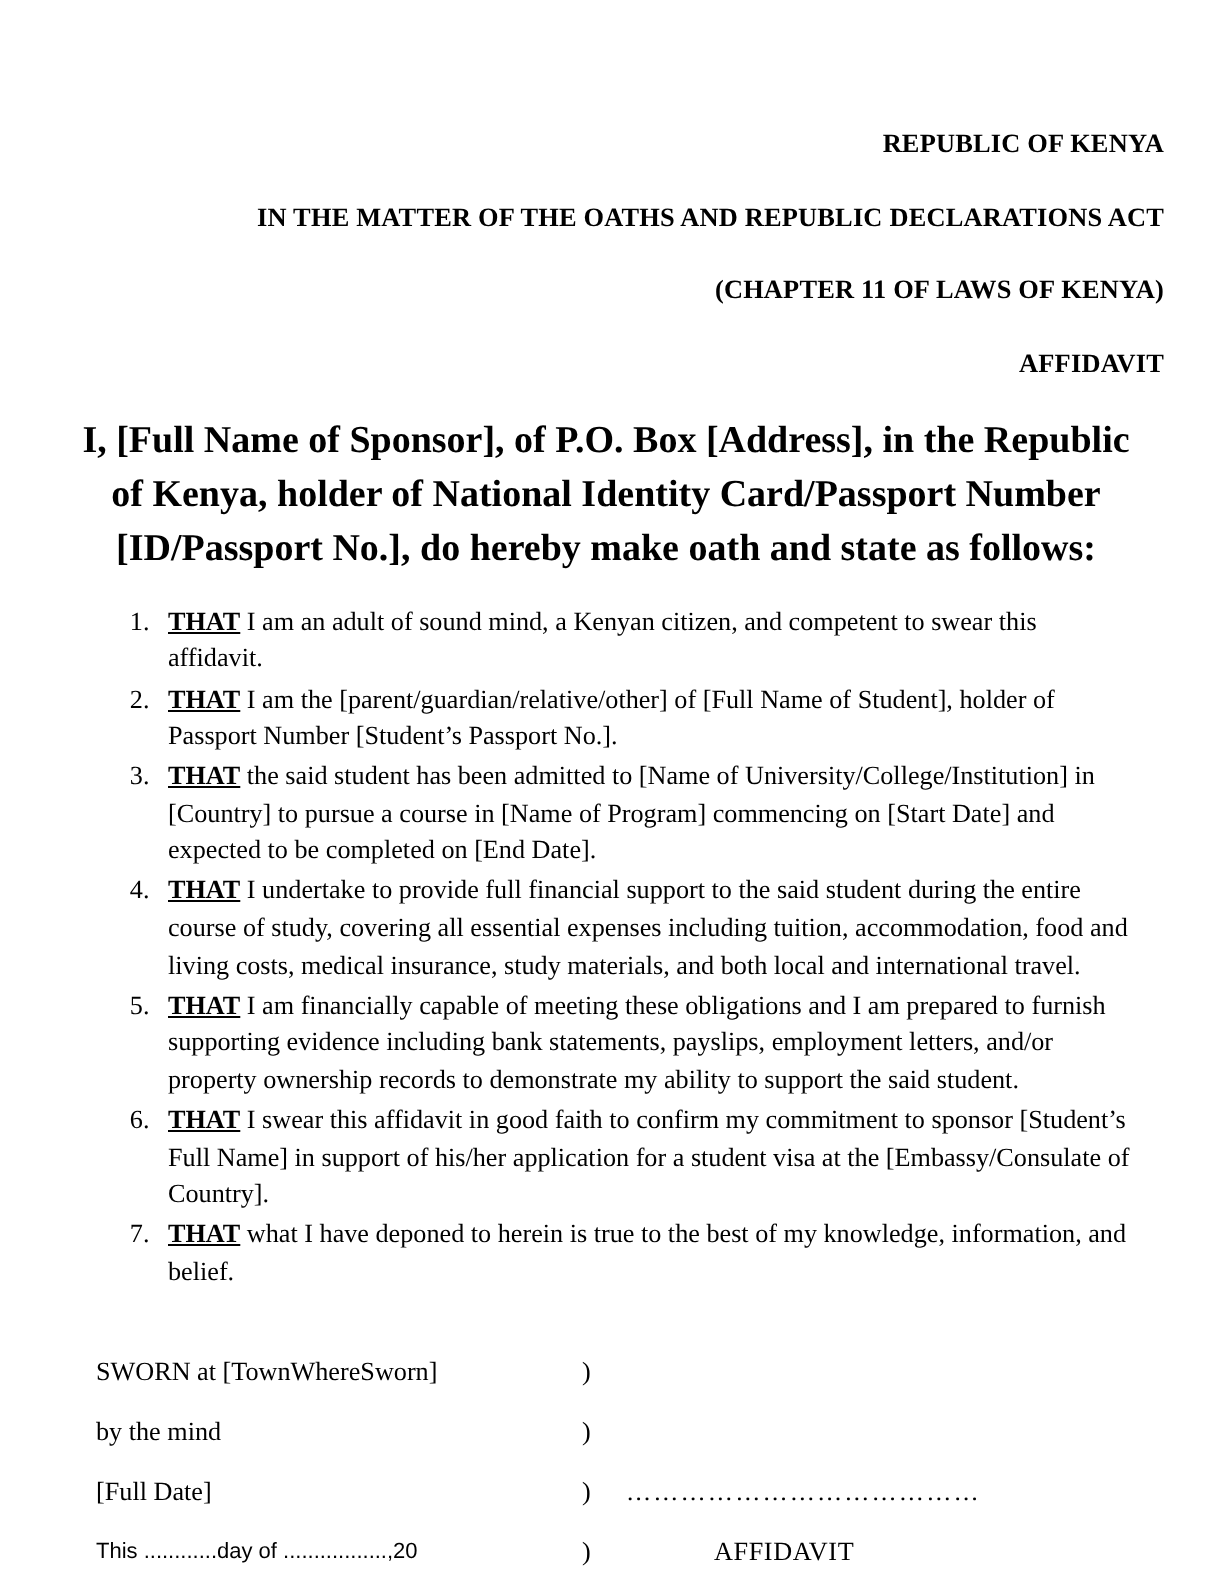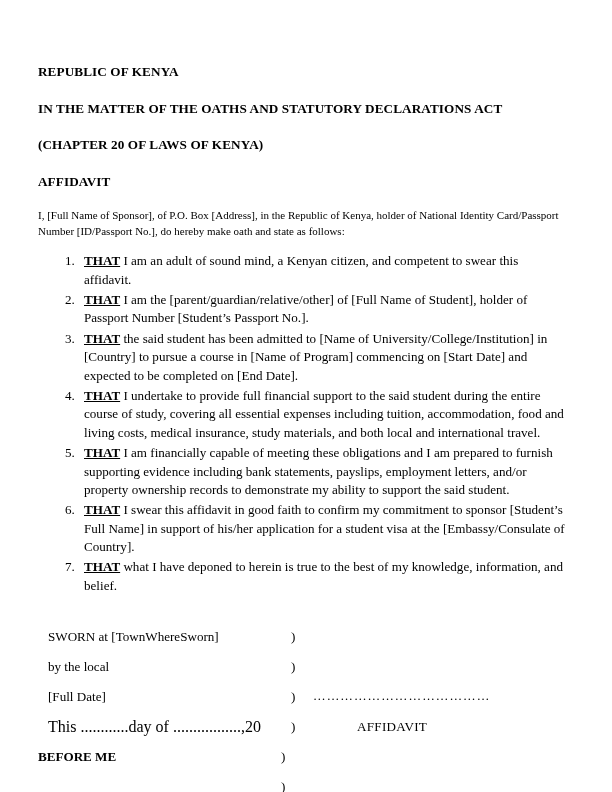--- a/index.html
+++ b/index.html
@@ -17,38 +17,39 @@
   .page {
     position: relative;
     width: 612px;
     height: 792px;
     box-sizing: border-box;
     padding: 64px 30px 0 38px;
   }
 
   
   .heading {
-    text-align: left;
+    text-align: right;
     font-weight: bold;
     font-size: 13.2px;
     letter-spacing: 0.1px;
     line-height: 1.25;
     margin: 0 0 19px 0;
   }
   .heading.h-main   { margin-bottom: 20px; }
   .heading.h-act    { margin-bottom: 20px; }
   .heading.h-chap   { margin-bottom: 20px; }
   .heading.h-aff    { margin-bottom: 18px; }
 
   
   .intro {
-    font-size: 11px;
+    font-size: 19px;
     line-height: 1.42;
-    text-align: left;
+    text-align: center;
     margin: 0 14px 13px 0;
+    font-weight: bold;
   }
 
   
   ol.clauses {
     margin: 0 14px 0 0;
     padding-left: 40px;
     font-size: 13.1px;
     line-height: 1.42;
   }
   ol.clauses > li {
@@ -75,22 +76,22 @@
     height: 30px;
   }
   .jleft {
     width: 243px;
     flex: 0 0 243px;
     white-space: nowrap;
   }
   .jleft.indent { padding-left: 10px; }
   .jleft.bold   { font-weight: bold; }
   .jleft.sans {
-    font-family: Liberation Serif, serif;
-    font-size: 16px;
+    font-family: Liberation Sans, sans-serif;
+    font-size: 11px;
   }
   .jparen {
     width: 22px;
     flex: 0 0 22px;
   }
   .jright {
     flex: 1 1 auto;
     white-space: nowrap;
   }
   .dotline {
@@ -101,22 +102,22 @@
     padding-left: 44px;
     letter-spacing: 0.3px;
   }
 </style>
 </head>
 <body>
 
 <div class="page">
 
   <div class="heading h-main">REPUBLIC OF KENYA</div>
-  <div class="heading h-act">IN THE MATTER OF THE OATHS AND STATUTORY DECLARATIONS ACT</div>
-  <div class="heading h-chap">(CHAPTER 20 OF LAWS OF KENYA)</div>
+  <div class="heading h-act">IN THE MATTER OF THE OATHS AND REPUBLIC DECLARATIONS ACT</div>
+  <div class="heading h-chap">(CHAPTER 11 OF LAWS OF KENYA)</div>
   <div class="heading h-aff">AFFIDAVIT</div>
 
   <p class="intro">I, [Full Name of Sponsor], of P.O. Box [Address], in the Republic of Kenya, holder of National Identity Card/Passport Number [ID/Passport No.], do hereby make oath and state as follows:</p>
 
   <ol class="clauses">
     <li><span class="that">THAT</span><span> I am an adult of sound mind, a Kenyan citizen, and competent to swear this affidavit.</span></li>
     <li><span class="that">THAT</span><span> I am the [parent/guardian/relative/other] of [Full Name of Student], holder of Passport Number [Student’s Passport No.].</span></li>
     <li><span class="that">THAT</span><span> the said student has been admitted to [Name of University/College/Institution] in [Country] to pursue a course in [Name of Program] commencing on [Start Date] and expected to be completed on [End Date].</span></li>
     <li><span class="that">THAT</span><span> I undertake to provide full financial support to the said student during the entire course of study, covering all essential expenses including tuition, accommodation, food and living costs, medical insurance, study materials, and both local and international travel.</span></li>
     <li><span class="that">THAT</span><span> I am financially capable of meeting these obligations and I am prepared to furnish supporting evidence including bank statements, payslips, employment letters, and/or property ownership records to demonstrate my ability to support the said student.</span></li>
@@ -126,21 +127,21 @@
 
   <div class="jurat">
 
     <div class="jrow">
       <div class="jleft indent">SWORN at [TownWhereSworn]</div>
       <div class="jparen">)</div>
       <div class="jright"></div>
     </div>
 
     <div class="jrow">
-      <div class="jleft indent">by the local</div>
+      <div class="jleft indent">by the mind</div>
       <div class="jparen">)</div>
       <div class="jright"></div>
     </div>
 
     <div class="jrow">
       <div class="jleft indent">[Full Date]</div>
       <div class="jparen">)</div>
       <div class="jright dotline">…………………………………</div>
     </div>
 

